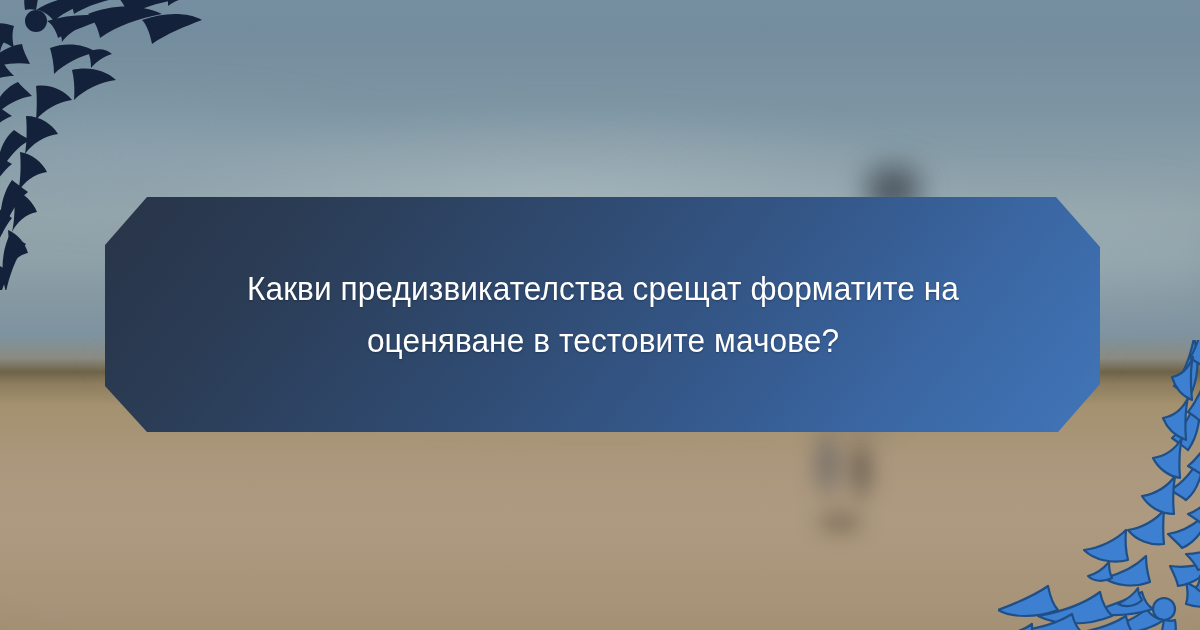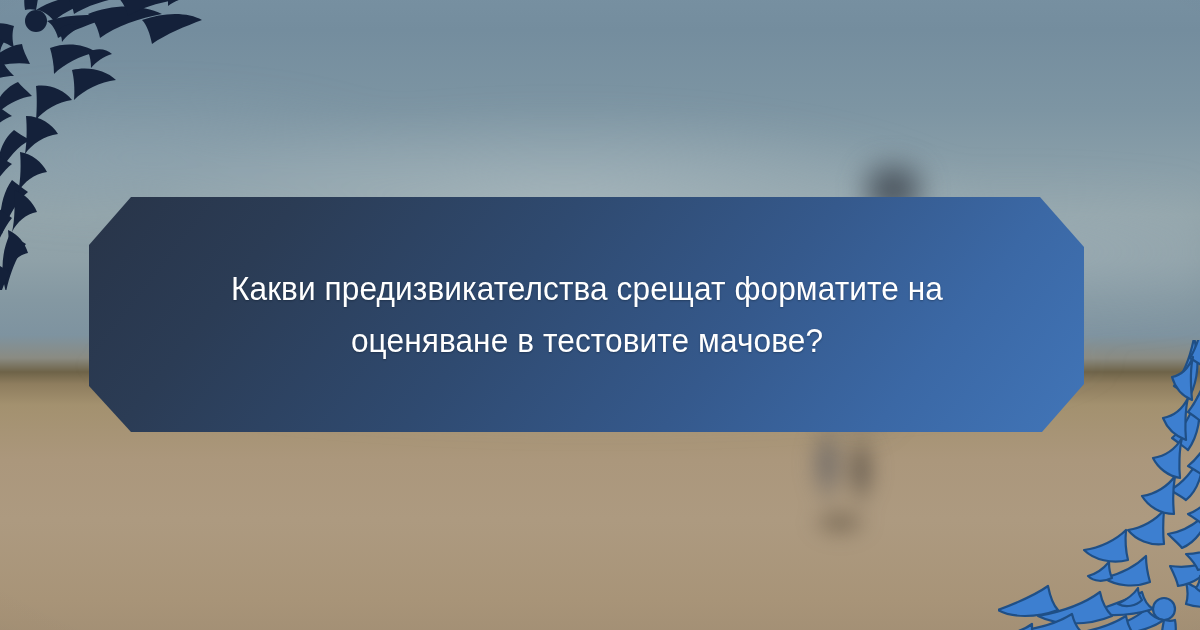--- a/index.html
+++ b/index.html
@@ -87,21 +87,21 @@
     width: 210px;
     height: 300px;
   }
   .ornament svg { display: block; width: 100%; height: 100%; }
   .orn-tl { left: -8px; top: -10px; }
   .orn-br { right: -8px; bottom: -10px; transform: rotate(180deg); }
 
   
   .banner {
     position: absolute;
-    left: 89px;
+    left: 105px;
     top: 197px;
     width: 995px;
     height: 235px;
     background: linear-gradient(128deg,
         #283448 0%,
         #2b3c55 18%,
         #2f4a70 42%,
         #35598c 64%,
         #3b68a5 82%,
         #4175b8 100%);

